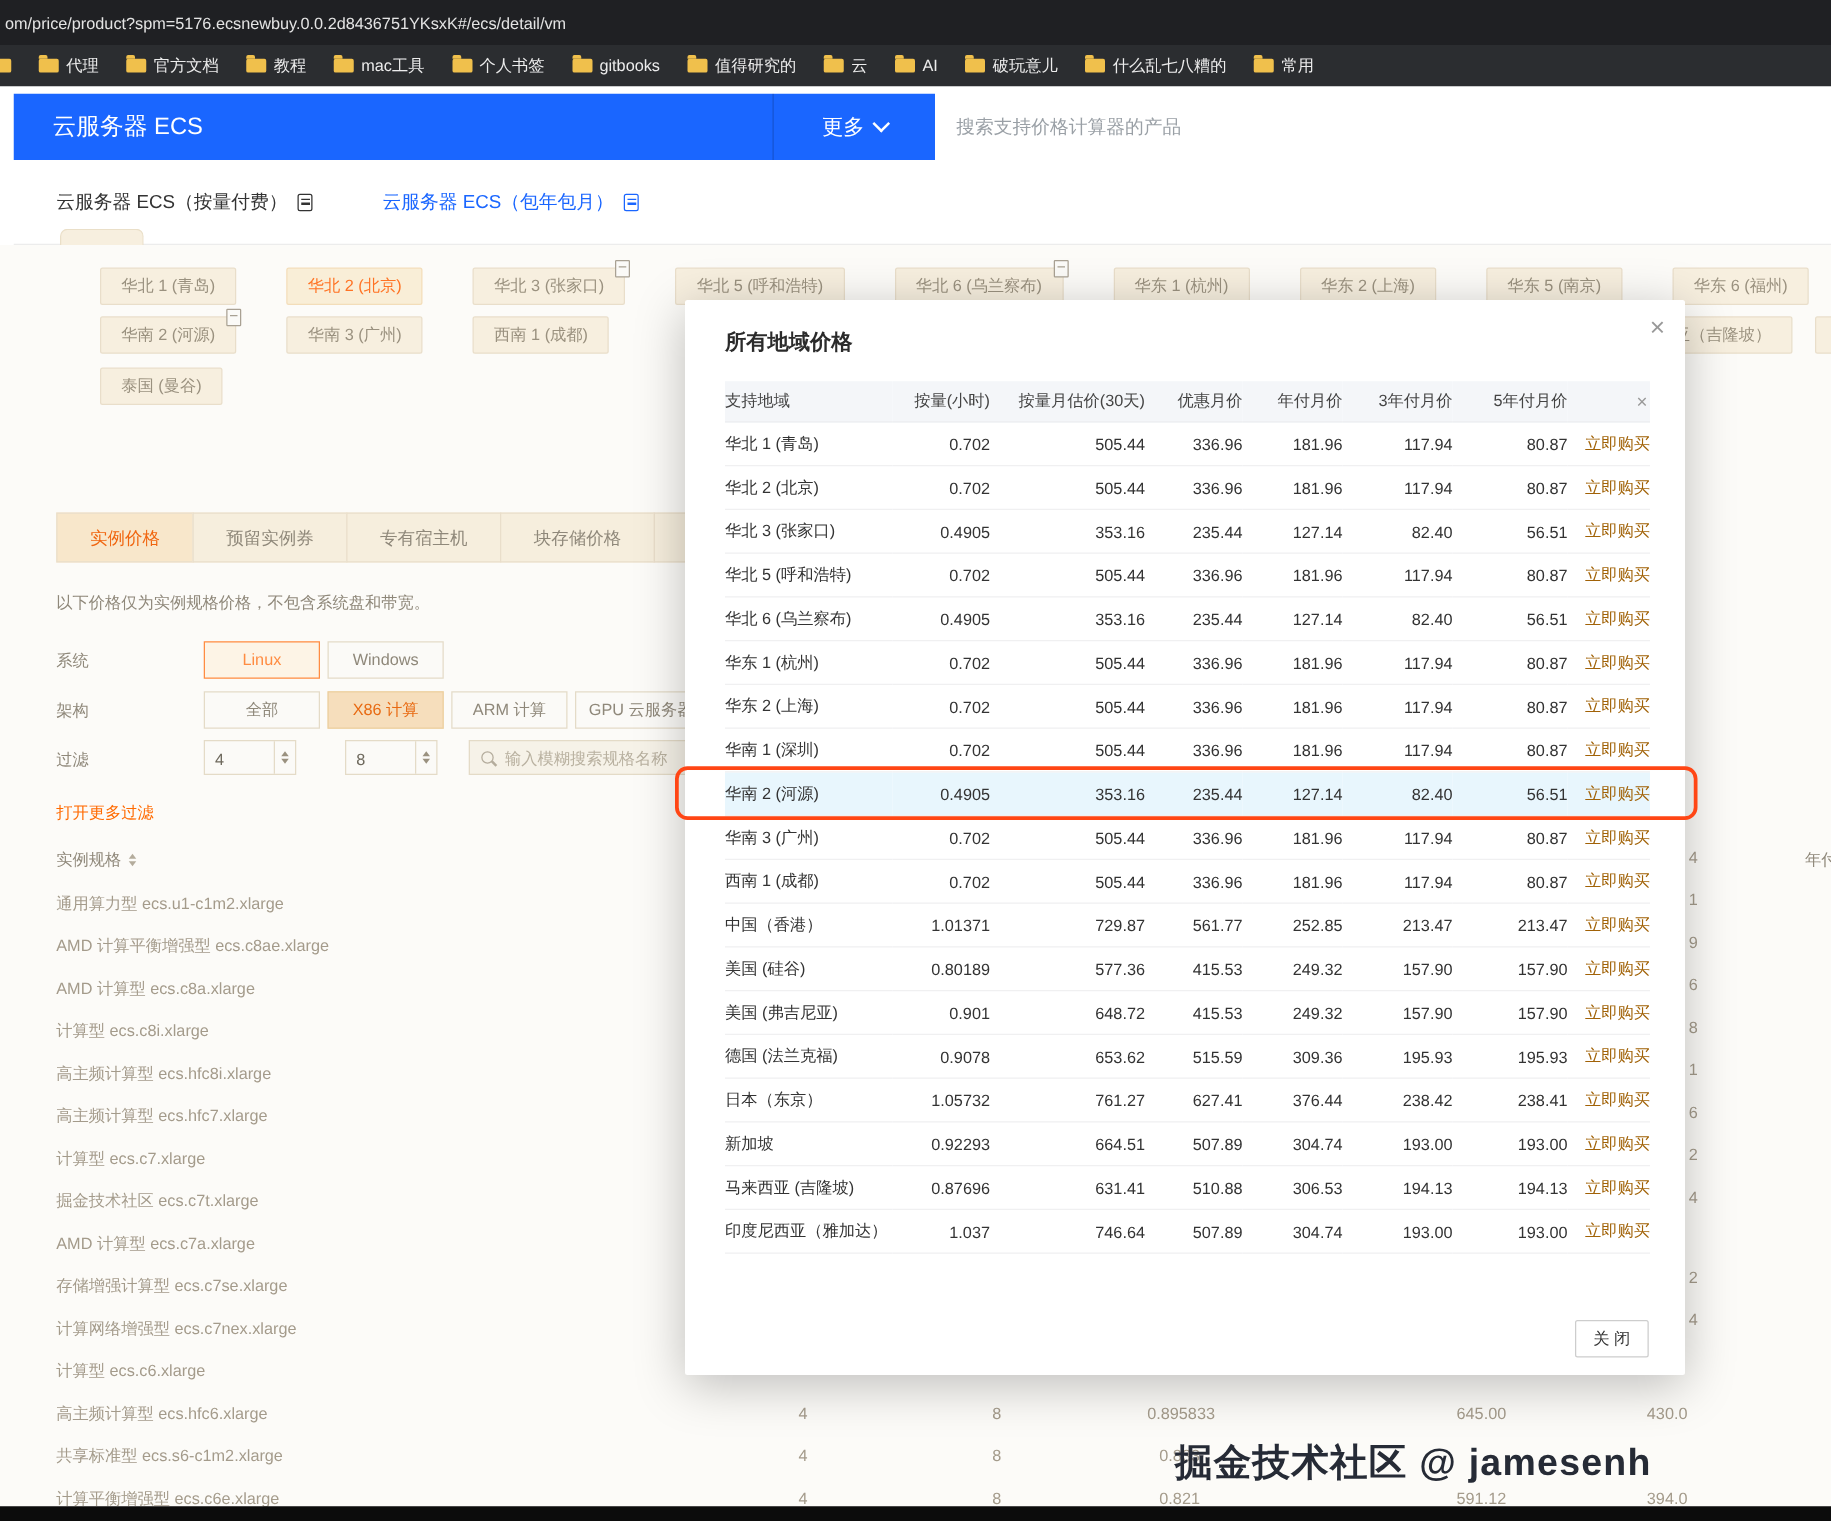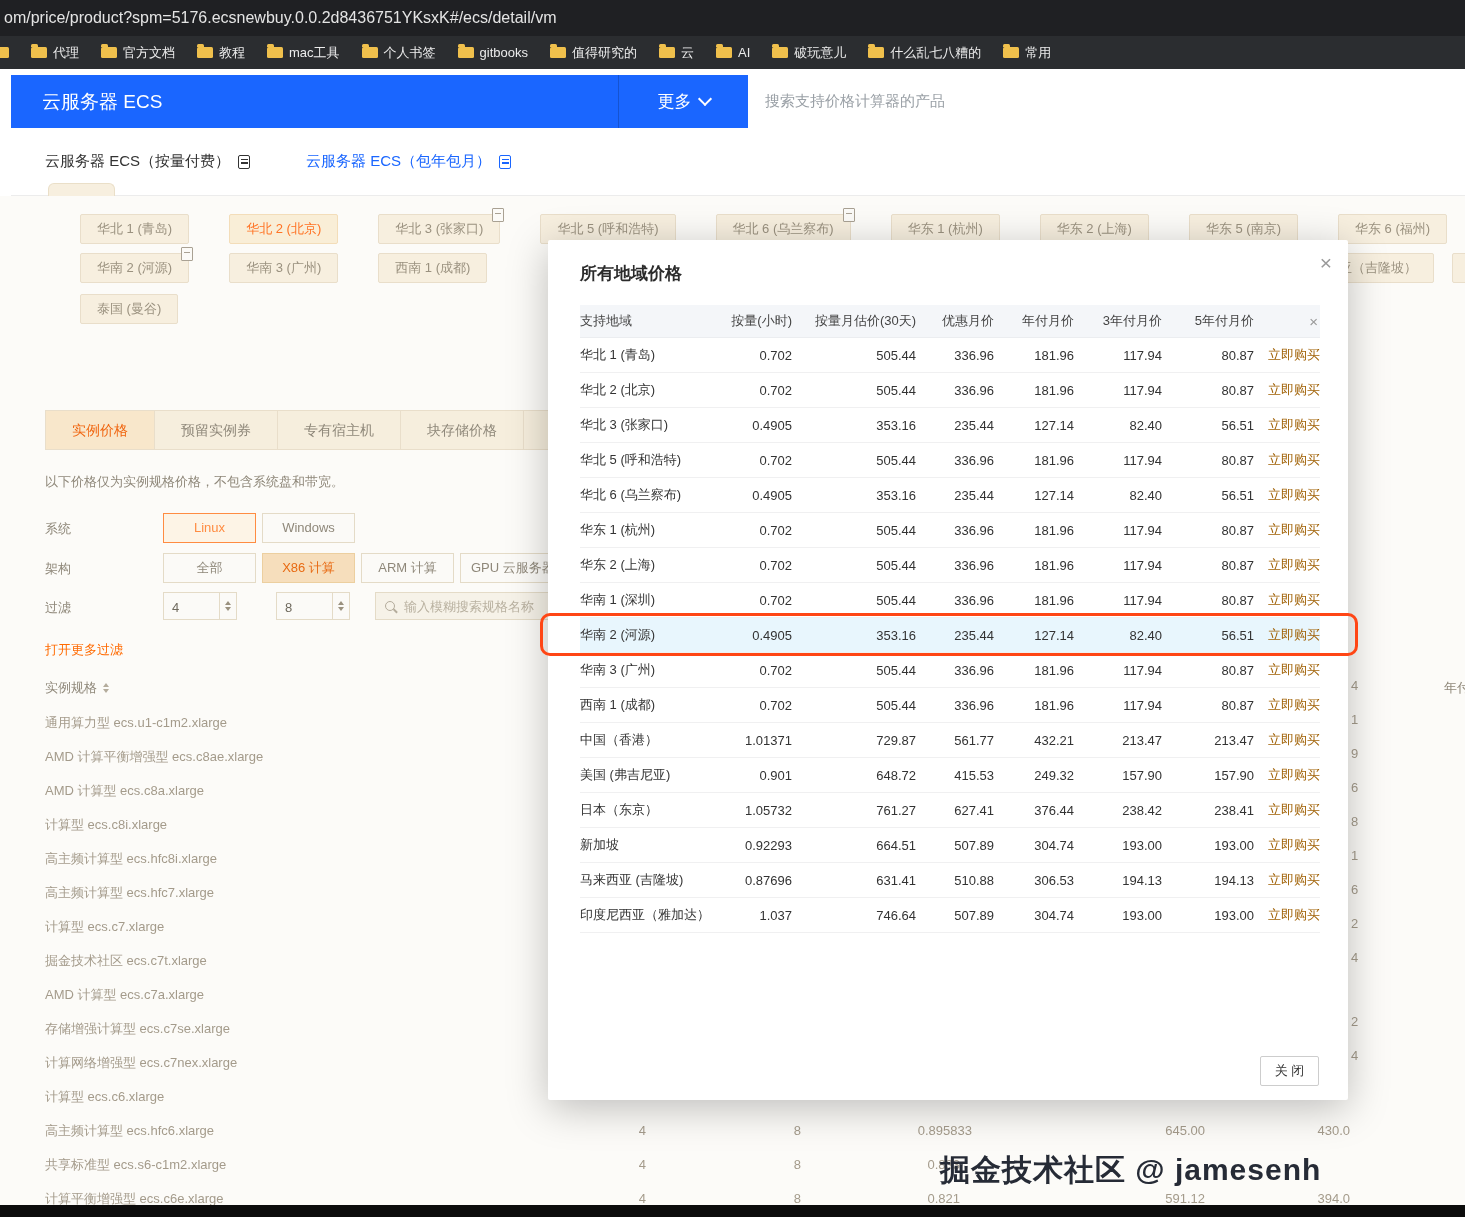--- a/index.html
+++ b/index.html
@@ -1,20 +1,20 @@
 <!DOCTYPE html>
 <html><head>
 <meta charset="utf-8">
 <style>
   html,body{margin:0;padding:0;background:#fff;}
   .screen{position:relative;width:1465px;height:1217px;overflow:hidden;background:#fff;
           font-family:"Liberation Sans","DejaVu Sans",sans-serif;-webkit-font-smoothing:antialiased;}
   
   .urlbar{position:absolute;left:0;top:0;width:100%;height:36px;background:#1f2023;display:flex;align-items:center;}
-  .urlbar span{color:#e4e4e4;font-size:16px;margin-left:4px;white-space:nowrap;}
+  .urlbar span{color:#e4e4e4;font-size:13px;margin-left:4px;white-space:nowrap;}
   .bookmarks{position:absolute;left:0;top:36px;width:100%;height:33px;background:#2b2d30;display:flex;align-items:center;gap:22px;padding-left:2px;box-sizing:border-box;}
   .bm-item{display:flex;align-items:center;gap:6px;color:#ececec;font-size:13px;white-space:nowrap;cursor:pointer;}
   .folder-icon{position:relative;width:16px;height:11px;background:#f0c04c;border-radius:1.5px;flex:none;}
   .folder-icon::before{content:'';position:absolute;top:-3px;left:0;width:7px;height:3px;background:#f0c04c;border-radius:1.5px 1.5px 0 0;}
   .bm-sliver{margin-left:-9px;}
   
   .header-blue{position:absolute;left:11px;top:75px;width:737px;height:53px;background:#1a66ff;}
   .header-title{position:absolute;left:31px;top:0;height:53px;line-height:53px;color:#fff;font-size:19px;font-weight:500;}
   .header-more{position:absolute;left:607px;top:0;width:130px;height:53px;display:flex;align-items:center;justify-content:center;gap:8px;color:#fff;font-size:17px;border-left:1px solid rgba(0,0,0,0.18);cursor:pointer;box-sizing:border-box;}
   .chev{width:8px;height:8px;border-right:2px solid #fff;border-bottom:2px solid #fff;transform:rotate(45deg);margin-top:-5px;}
@@ -438,36 +438,56 @@
               <td class="num">181.96</td>
               <td class="num">117.94</td>
               <td class="num">80.87</td>
               <td class="buy"><span class="buy-link">立即购买</span></td>
             </tr>
             <tr class="modal-row">
               <td class="region-cell">中国（香港）</td>
               <td class="num">1.01371</td>
               <td class="num">729.87</td>
               <td class="num">561.77</td>
-              <td class="num">432.21</td>
+              <td class="num">252.85</td>
               <td class="num">213.47</td>
               <td class="num">213.47</td>
+              <td class="buy"><span class="buy-link">立即购买</span></td>
+            </tr>
+            <tr class="modal-row">
+              <td class="region-cell">美国 (硅谷)</td>
+              <td class="num">0.80189</td>
+              <td class="num">577.36</td>
+              <td class="num">415.53</td>
+              <td class="num">249.32</td>
+              <td class="num">157.90</td>
+              <td class="num">157.90</td>
               <td class="buy"><span class="buy-link">立即购买</span></td>
             </tr>
             <tr class="modal-row">
               <td class="region-cell">美国 (弗吉尼亚)</td>
               <td class="num">0.901</td>
               <td class="num">648.72</td>
               <td class="num">415.53</td>
               <td class="num">249.32</td>
               <td class="num">157.90</td>
               <td class="num">157.90</td>
               <td class="buy"><span class="buy-link">立即购买</span></td>
             </tr>
             <tr class="modal-row">
+              <td class="region-cell">德国 (法兰克福)</td>
+              <td class="num">0.9078</td>
+              <td class="num">653.62</td>
+              <td class="num">515.59</td>
+              <td class="num">309.36</td>
+              <td class="num">195.93</td>
+              <td class="num">195.93</td>
+              <td class="buy"><span class="buy-link">立即购买</span></td>
+            </tr>
+            <tr class="modal-row">
               <td class="region-cell">日本（东京）</td>
               <td class="num">1.05732</td>
               <td class="num">761.27</td>
               <td class="num">627.41</td>
               <td class="num">376.44</td>
               <td class="num">238.42</td>
               <td class="num">238.41</td>
               <td class="buy"><span class="buy-link">立即购买</span></td>
             </tr>
             <tr class="modal-row">

